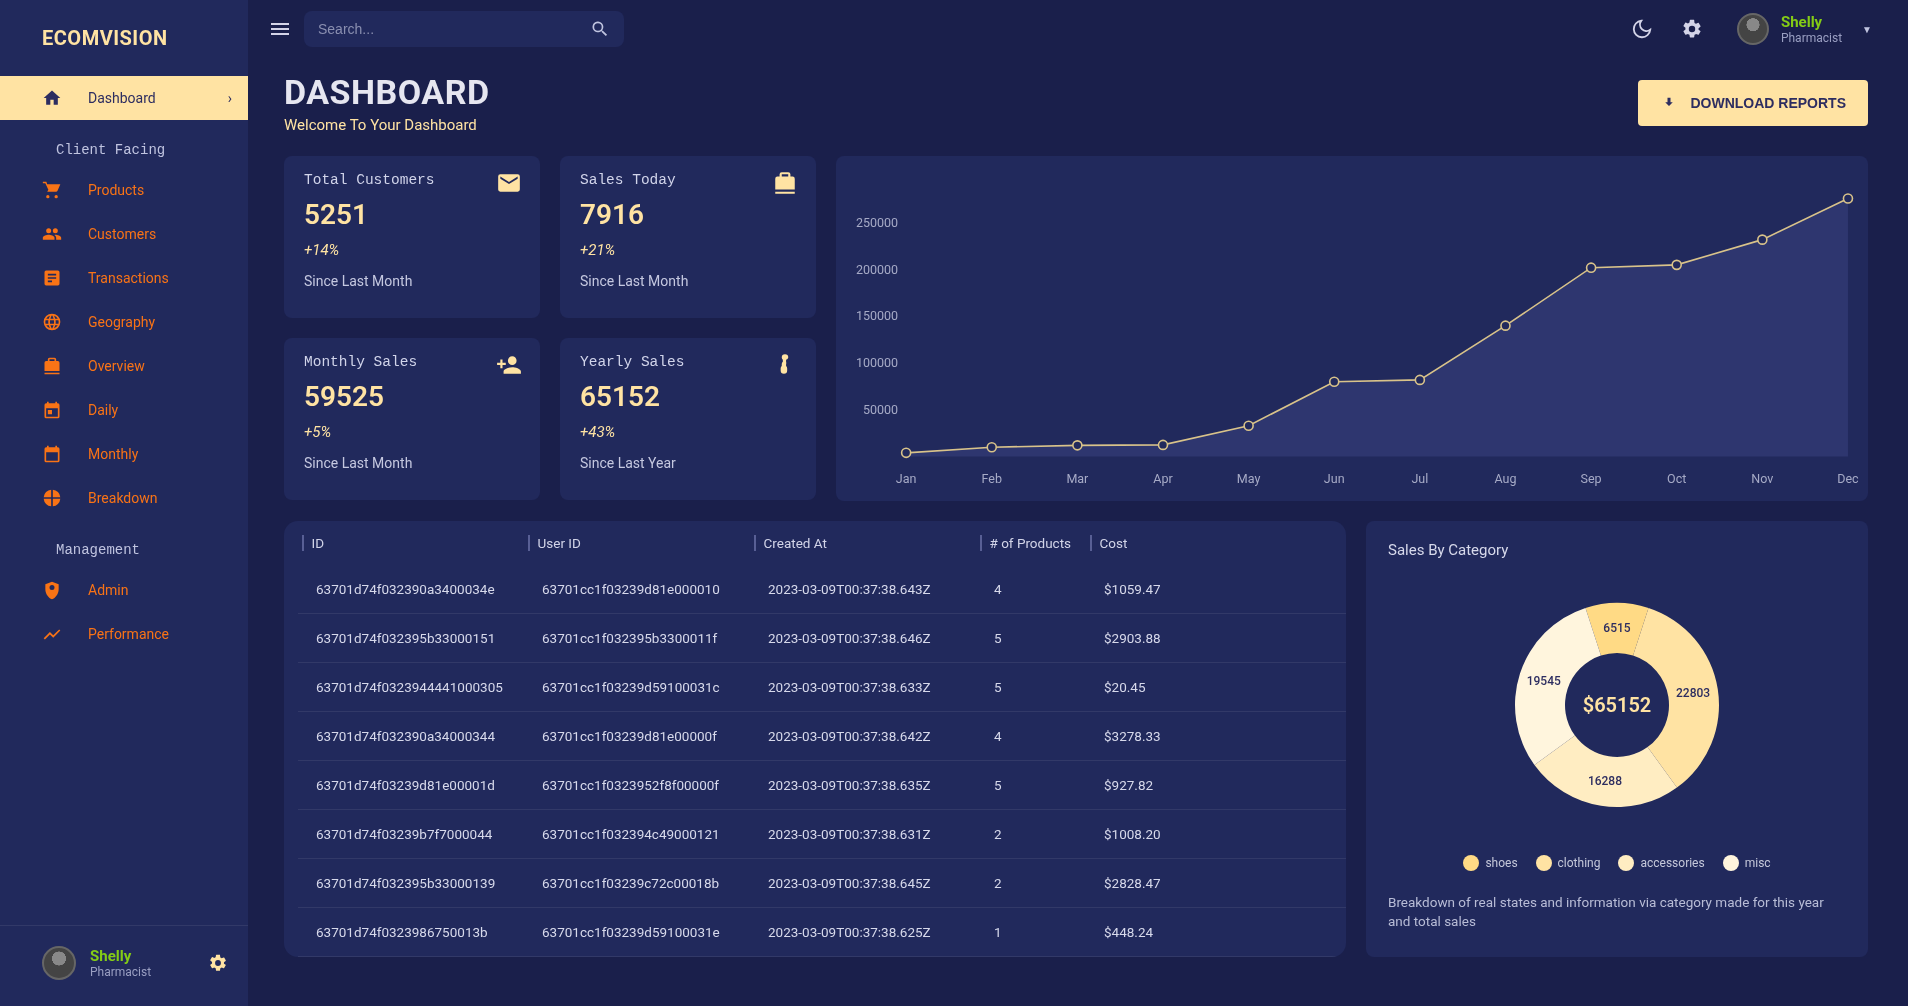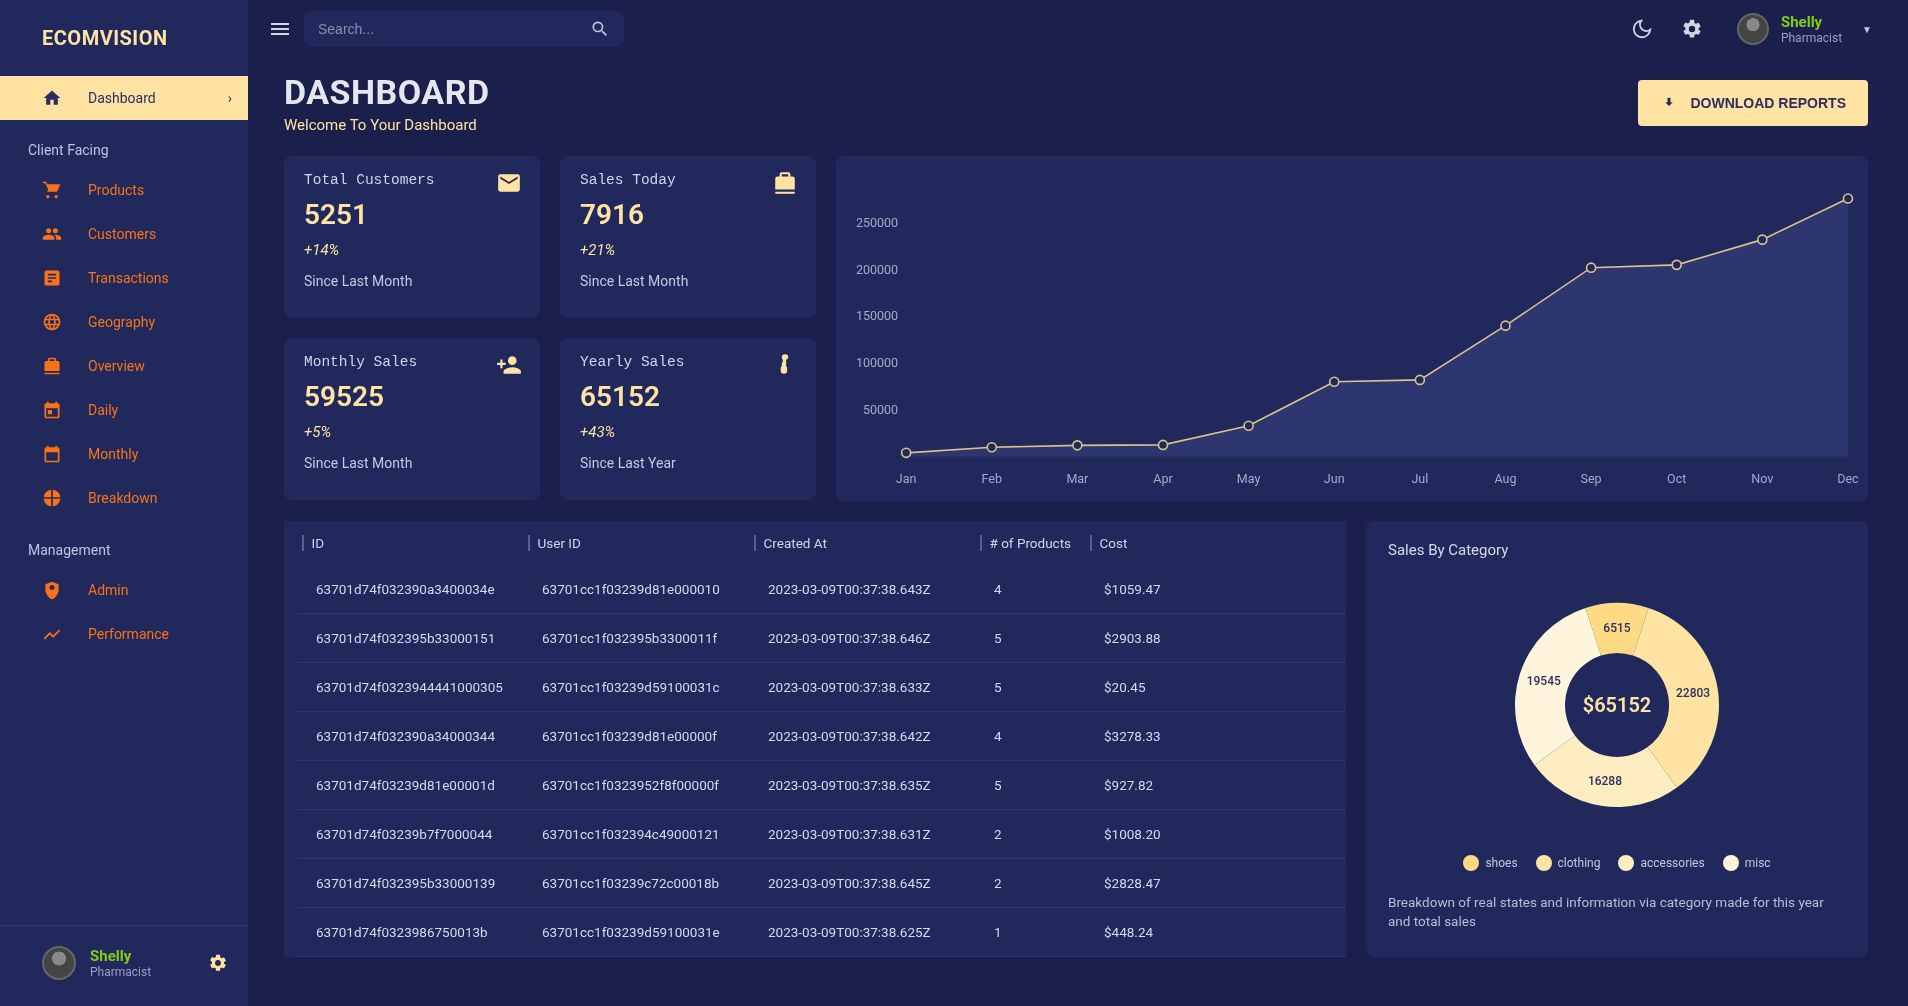--- a/index.html
+++ b/index.html
@@ -37,21 +37,22 @@
 }
 .nav-item.active {
   background: #ffe3a3;
   color: #2d2d60;
 }
 .nav-item .ico { width: 22px; margin-right: 24px; display: inline-flex; }
 .nav-item .chev { position: absolute; right: 16px; }
 .nav-section {
   color: #c0c4e0;
   font-size: 14px;
-  padding: 22px 0 10px 28px;
+  padding: 22px 0 10px 56px;
+  font-family: Liberation Mono, monospace;
 }
 .sidebar-footer {
   margin-top: auto;
   border-top: 1px solid rgba(255,255,255,0.08);
   display: flex;
   align-items: center;
   padding: 20px 20px 26px 42px;
 }
 .avatar {
   width: 34px; height: 34px; border-radius: 50%;
@@ -135,21 +136,21 @@
   flex: 1;
   background: #21295c;
   border-radius: 8px;
   position: relative;
 }
 .line-chart-card svg { width: 100%; height: 100%; }
 
 .grid-bottom { display: flex; gap: 20px; }
 .table-card {
   background: #21295c;
-  border-radius: 0;
+  border-radius: 14px;
   width: 1062px;
   overflow: hidden;
   display: flex;
   flex-direction: column;
 }
 .thead {
   display: flex;
   padding: 14px 10px 14px 10px;
   font-size: 13.5px;
   color: #d2d4e8;

